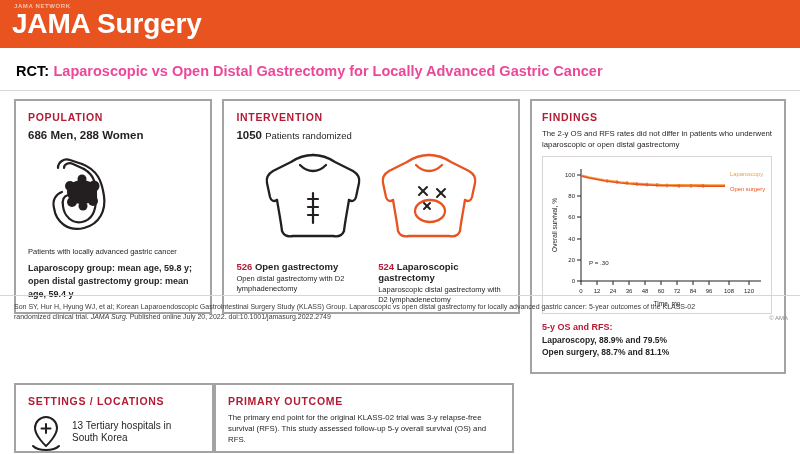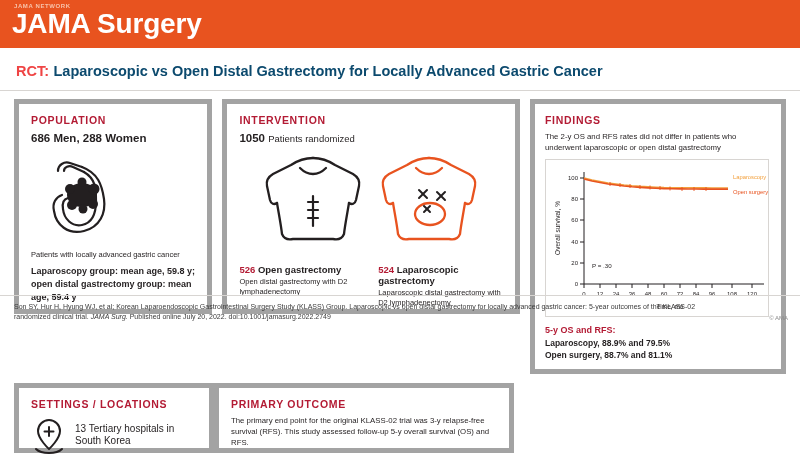--- a/index.html
+++ b/index.html
@@ -30,35 +30,35 @@
     position:absolute;top:8px;left:12px;
     font-size:28px;font-weight:bold;color:#ffffff;
     letter-spacing:-.2px;
   }
 
   
   .titlebar{
     padding:14px 16px 10px 16px;
     border-bottom:1px solid #d8d5d2;
   }
-  .titlebar .rct{color:#ef4444;font-weight:bold;font-size:14.5px;}
-  .titlebar .ttl{color:#0c4a6e;font-weight:bold;font-size:14.5px;}
+  .titlebar .rct{color:#000000;font-weight:bold;font-size:14.5px;}
+  .titlebar .ttl{color:#ec4899;font-weight:bold;font-size:14.5px;}
 
   
   .body{
     position:relative;
     padding:8px 14px 0 14px;
   }
   .row{display:flex;gap:10px;}
   .col-left{width:200px;}
   .col-mid{width:300px;}
   .col-right{width:256px;}
 
   .card{
-    border:5px solid #a3a3a3;
+    border:2px solid #a3a3a3;
     background:#ffffff;
     box-sizing:border-box;
     padding:10px 12px;
   }
   .sect-head{
     color:#b31b34;
     font-weight:bold;
     font-size:10.5px;
     letter-spacing:.7px;
     text-transform:uppercase;

